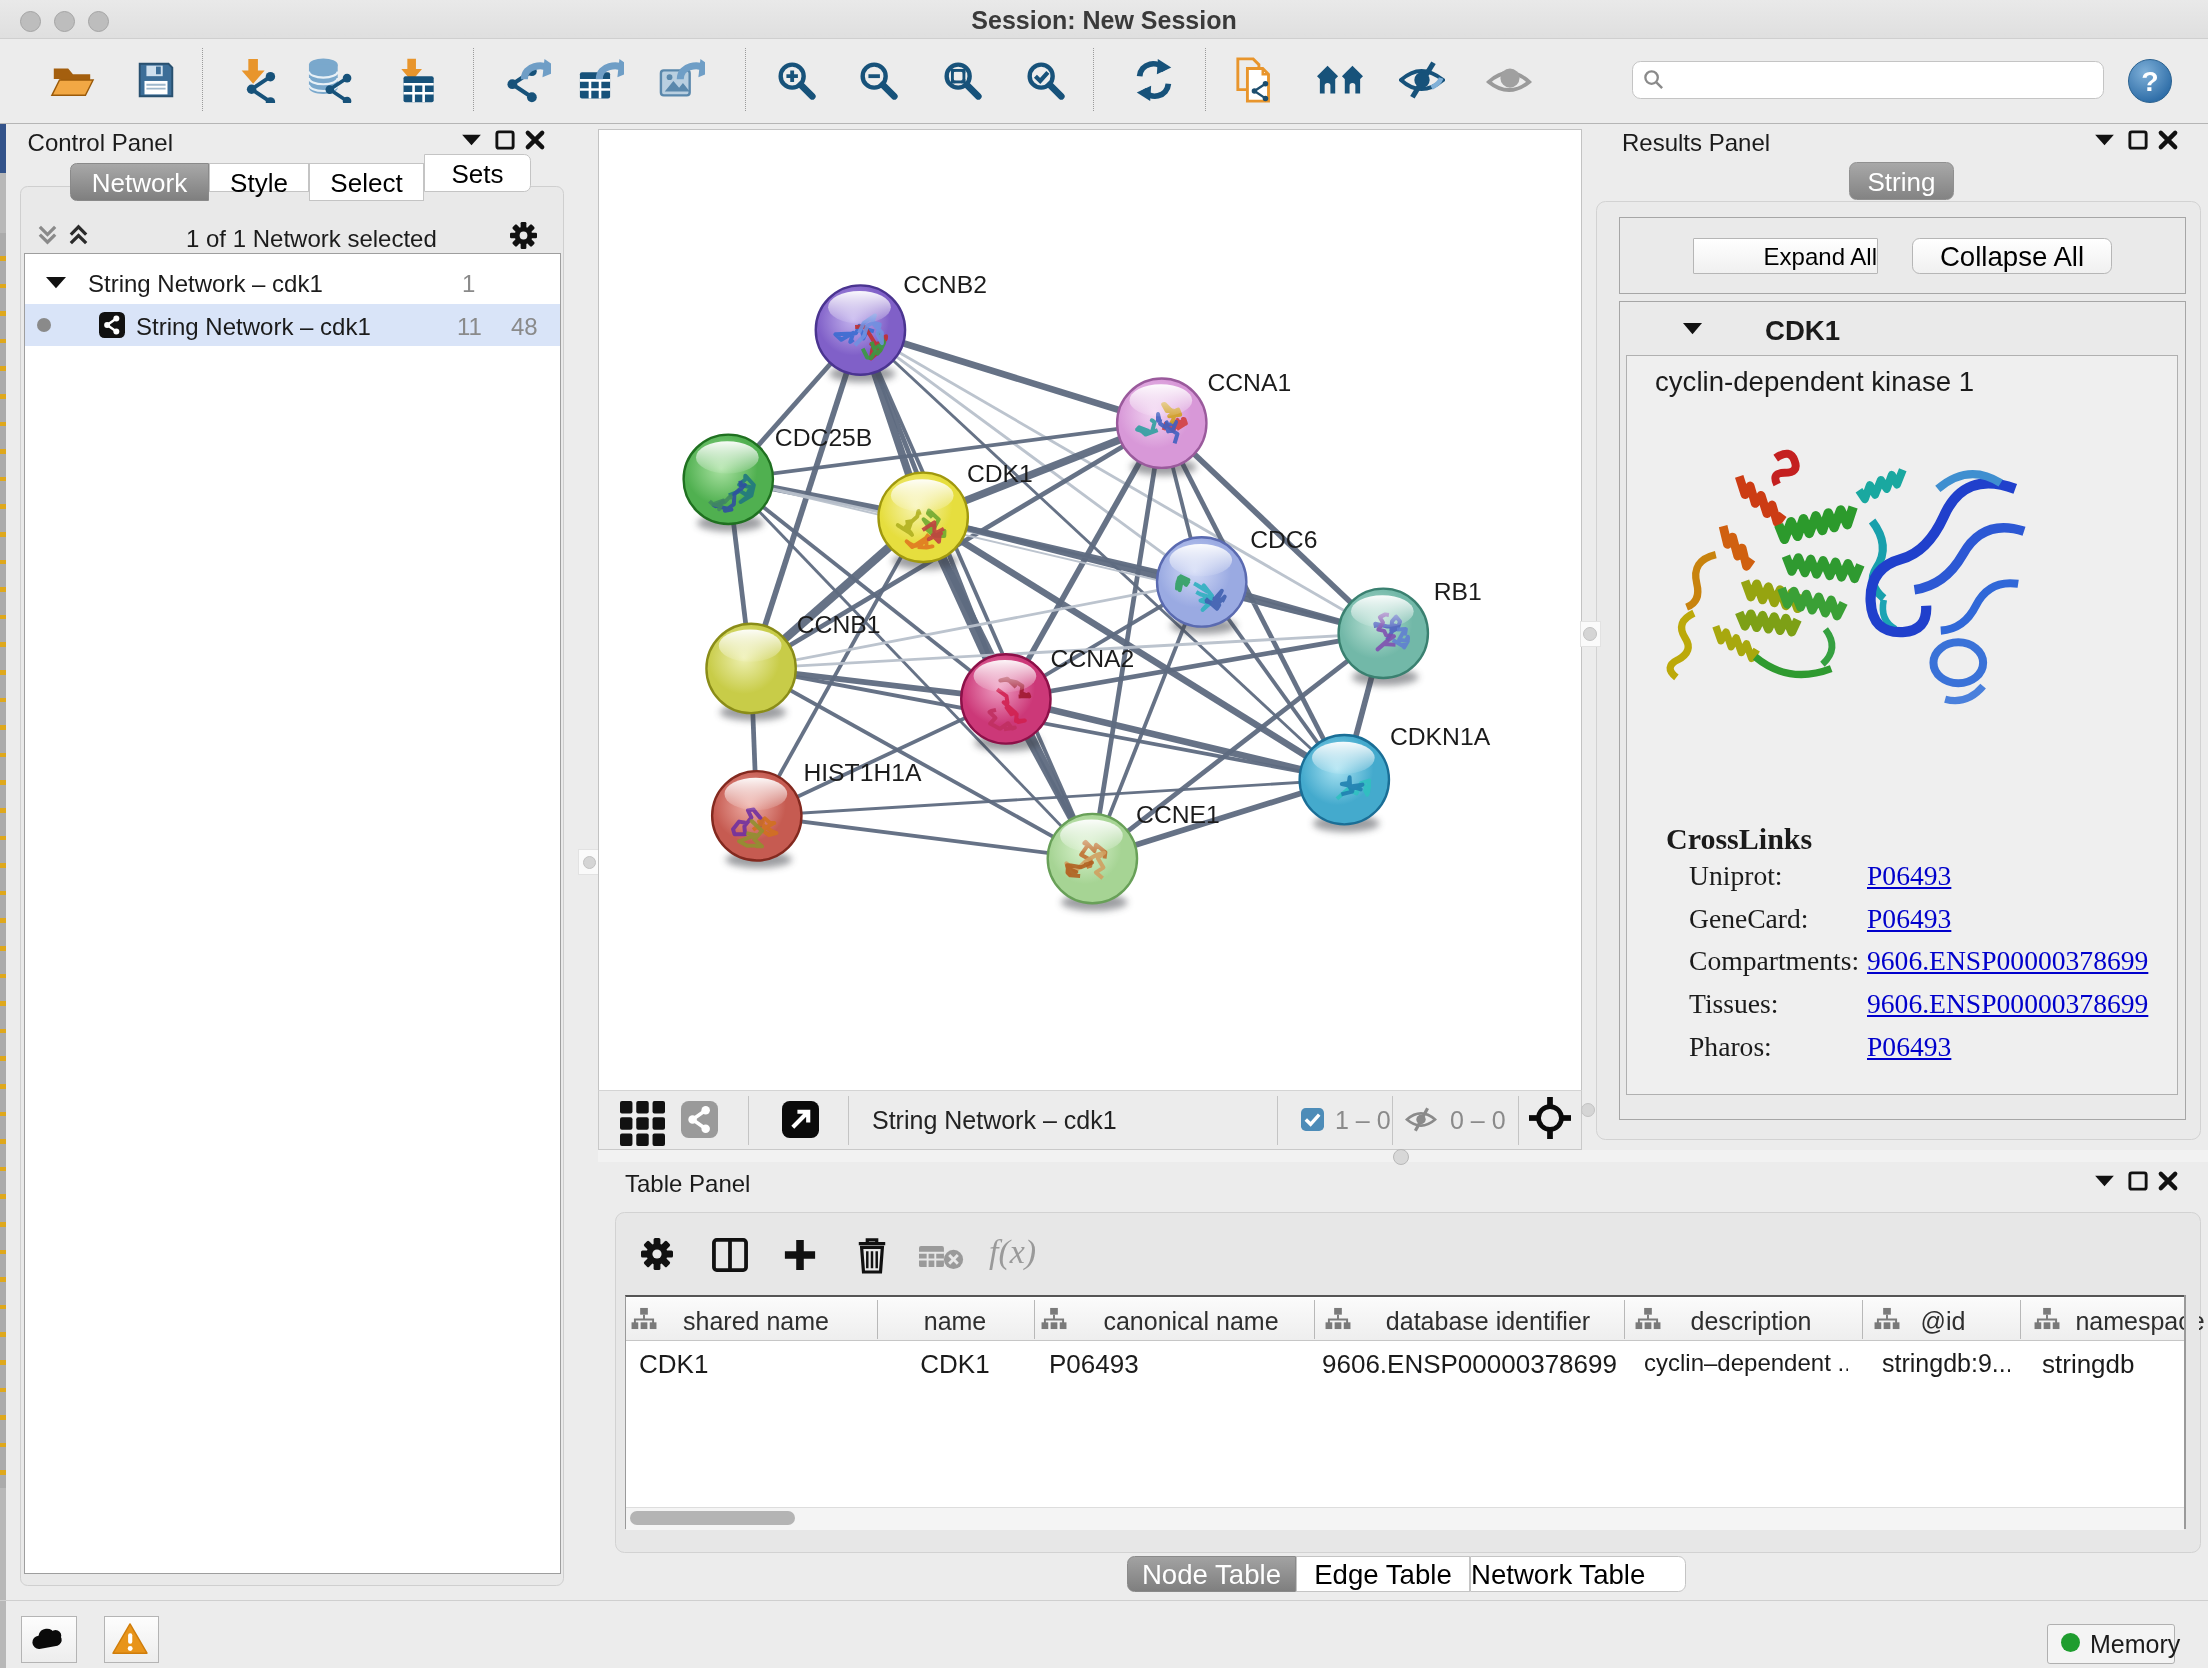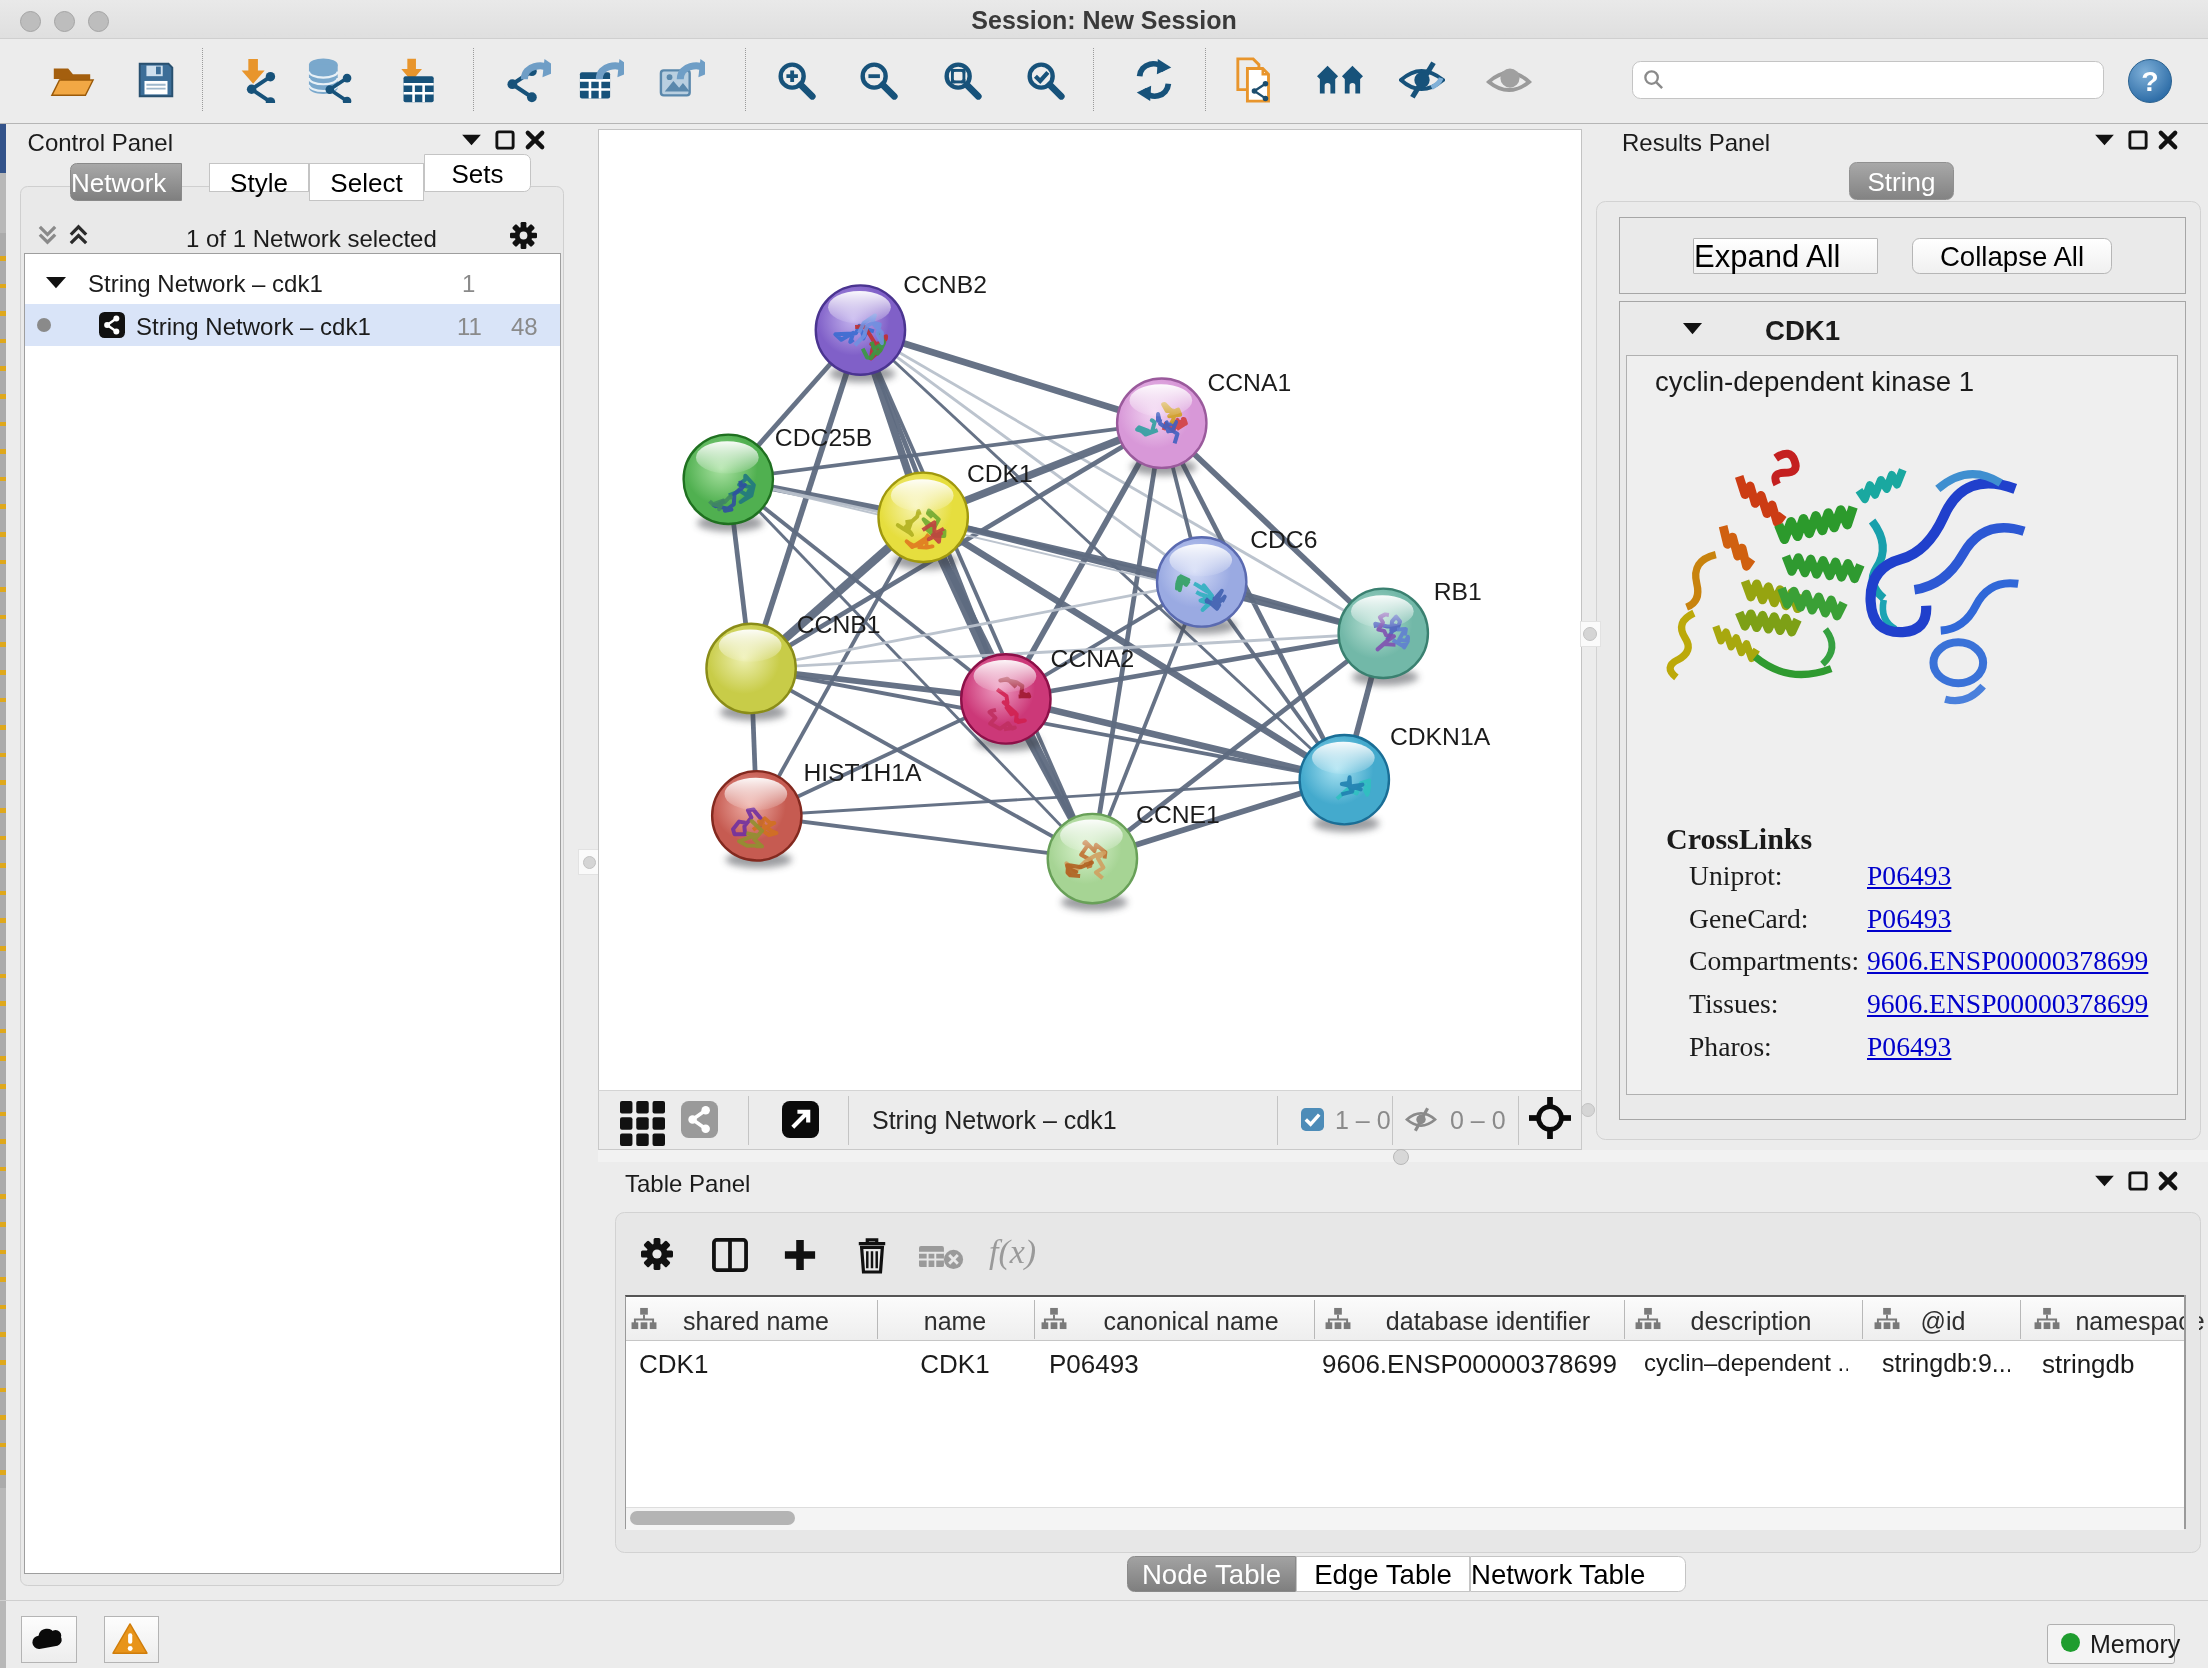--- a/index.html
+++ b/index.html
@@ -156,21 +156,21 @@
 <svg style="position:absolute;left:460px;top:132px" width="23" height="15" viewBox="0 0 24 16">
     <path d="M2 3 h20 l-10 11 z" fill="#111"></path>
   </svg>
 <svg style="position:absolute;left:494px;top:129px" width="22" height="22" viewBox="0 0 23 23">
     <rect x="3" y="3" width="17" height="17" rx="2" fill="none" stroke="#111" stroke-width="3"></rect>
   </svg>
 <svg style="position:absolute;left:524px;top:129px" width="22" height="22" viewBox="0 0 23 23">
     <path d="M4 4 L19 19 M19 4 L4 19" stroke="#111" stroke-width="4.6" stroke-linecap="round"></path>
   </svg>
 <div style="position:absolute;left:20px;top:186px;width:542px;height:1398px;background:#e9e9e9;border:1px solid #cfcfcf;border-radius:7.6px"></div>
-<div style="position:absolute;left:70px;top:163px;width:112px;height:38px;background:linear-gradient(180deg,#a8a8a8,#7f7f7f);border:1px solid #8a8a8a;border-radius:6.7px 0 0 6.7px;color:#fff;font-size:26px;text-align:left;line-height:38px;box-sizing:border-box">Network</div>
+<div style="position:absolute;left:70px;top:163px;width:139px;height:38px;background:linear-gradient(180deg,#a8a8a8,#7f7f7f);border:1px solid #8a8a8a;border-radius:6.7px 0 0 6.7px;color:#fff;font-size:26px;text-align:center;line-height:38px;box-sizing:border-box">Network</div>
 <div style="position:absolute;left:209px;top:163px;width:100px;height:29px;background:#fff;border:1px solid #c4c4c4;border-radius:0;font-size:26px;text-align:center;line-height:38px;box-sizing:border-box">Style</div>
 <div style="position:absolute;left:309px;top:163px;width:115px;height:38px;background:#fff;border:1px solid #c4c4c4;border-radius:0;font-size:26px;text-align:center;line-height:38px;box-sizing:border-box">Select</div>
 <div style="position:absolute;left:424px;top:154px;width:107px;height:38px;background:#fff;border:1px solid #c4c4c4;border-radius:0 6.7px 6.7px 0;font-size:26px;text-align:center;line-height:38px;box-sizing:border-box">Sets</div>
 <svg style="position:absolute;left:36px;top:223px" width="23" height="25" viewBox="0 0 24 26">
     <path d="M4 4 l8 8 8-8 M4 12 l8 8 8-8" stroke="#8a8a8a" stroke-width="3.4" fill="none"></path>
   </svg>
 <svg style="position:absolute;left:67px;top:223px" width="23" height="25" viewBox="0 0 24 26">
     <path d="M4 12 l8 -8 8 8 M4 21 l8 -8 8 8" stroke="#2a2a2a" stroke-width="3.4" fill="none"></path>
   </svg>
 <div class="t" style="left:186px;top:225px;font-size:24px">1 of 1 Network selected</div>
@@ -655,21 +655,21 @@
   </svg>
 <svg style="position:absolute;left:2127px;top:129px" width="22" height="22" viewBox="0 0 23 23">
     <rect x="3" y="3" width="17" height="17" rx="2" fill="none" stroke="#111" stroke-width="3"></rect>
   </svg>
 <svg style="position:absolute;left:2157px;top:129px" width="22" height="22" viewBox="0 0 23 23">
     <path d="M4 4 L19 19 M19 4 L4 19" stroke="#111" stroke-width="4.6" stroke-linecap="round"></path>
   </svg>
 <div style="position:absolute;left:1849px;top:162px;width:105px;height:38px;background:linear-gradient(180deg,#a8a8a8,#838383);border:1px solid #909090;border-radius:7.6px;color:#fff;font-size:26px;text-align:center;line-height:38px;box-sizing:border-box">String</div>
 <div style="position:absolute;left:1596px;top:201px;width:603px;height:937px;background:#eaeaea;border:1px solid #d2d2d2;border-radius:9.5px"></div>
 <div style="position:absolute;left:1619px;top:217px;width:567px;height:77px;border:1px solid #a6a6a6;box-sizing:border-box"></div>
-<div style="position:absolute;left:1693px;top:238px;width:185px;height:36px;background:linear-gradient(180deg,#ffffff,#f0f0f0);border:1px solid #b6b6b6;border-radius:1px;font-size:31px;text-align:left;line-height:36px;box-sizing:border-box">Expand All</div>
+<div style="position:absolute;left:1693px;top:238px;width:185px;height:36px;background:linear-gradient(180deg,#ffffff,#f0f0f0);border:1px solid #b6b6b6;border-radius:1px;font-size:24px;text-align:right;line-height:36px;box-sizing:border-box">Expand All</div>
 <div style="position:absolute;left:1912px;top:238px;width:200px;height:36px;background:linear-gradient(180deg,#ffffff,#f0f0f0);border:1px solid #b6b6b6;border-radius:7.6px;font-size:27.6px;text-align:center;line-height:36px;box-sizing:border-box">Collapse All</div>
 <div style="position:absolute;left:1619px;top:301px;width:567px;height:819px;border:1px solid #a6a6a6;box-sizing:border-box"></div>
 <svg style="position:absolute;left:1682px;top:321px" width="21" height="14.3" viewBox="0 0 22 15">
     <path d="M1 2 h20 l-10 12 z" fill="#111"></path>
   </svg>
 <div class="t" style="left:1765px;top:315px;font-size:27.6px;font-weight:bold">CDK1</div>
 <div style="position:absolute;left:1626px;top:355px;width:552px;height:740px;background:#efefef;border:1px solid #b0b0b0;box-sizing:border-box"></div>
 <div class="t" style="left:1655px;top:366px;font-size:27.6px">cyclin-dependent kinase 1</div>
 <svg style="position:absolute;left:1653px;top:445px" width="409" height="285" viewBox="0 0 560 390" preserveAspectRatio="none">
     <path d="M168 18 q20 -14 26 4 q6 16 -14 16 q-18 0 -10 16" fill="none" stroke="#c42020" stroke-width="11"></path>

